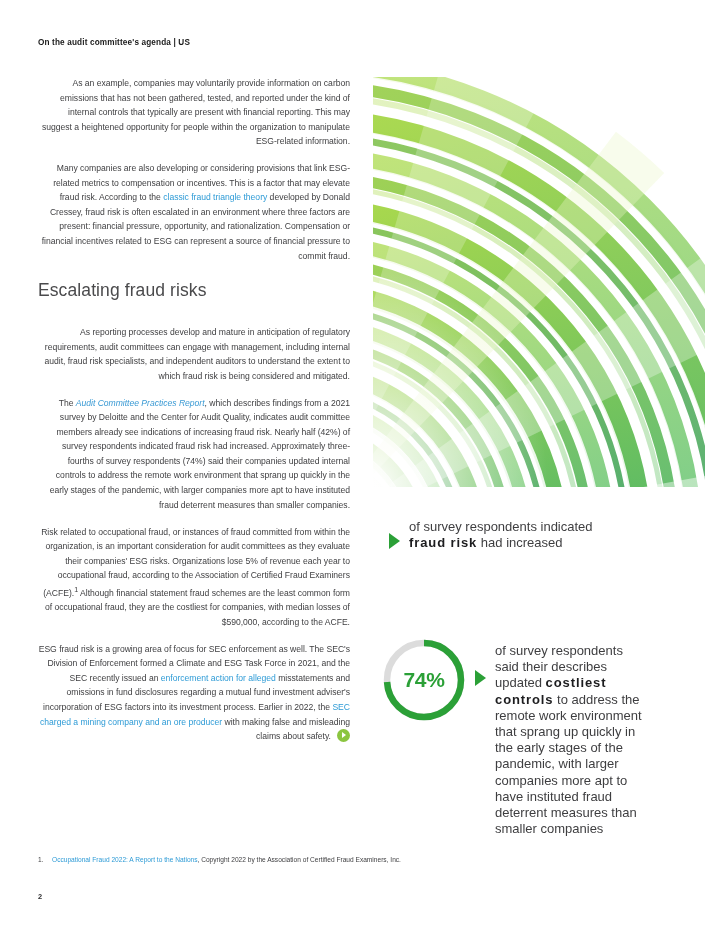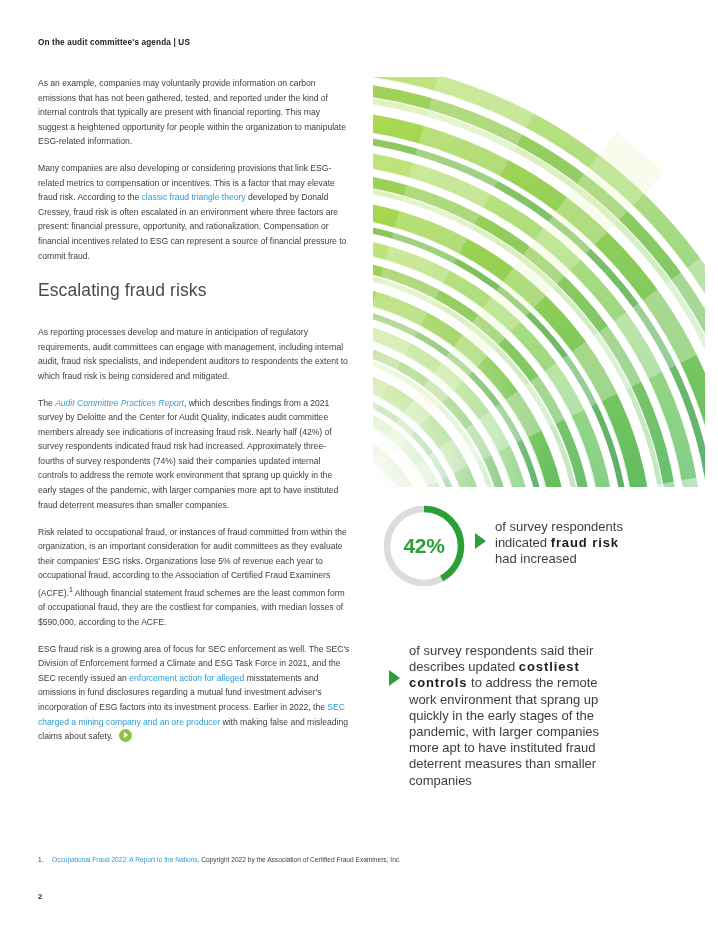--- a/index.html
+++ b/index.html
@@ -18,21 +18,21 @@
     color: #1a1a1a;
   }
 
   
   .left-col {
     position: absolute; left: 38px; top: 76px; width: 312px;
   }
   .body-p {
     font-size: 8.6px; line-height: 14.55px; color: #3e3e40;
     letter-spacing: -0.02px; margin-bottom: 12.5px;
-    text-align: left;
+    text-align: right;
   }
   .body-p:last-child { margin-bottom: 0; }
   a.lnk { color: #2e9bd6; text-decoration: none; }
   a.lnk.ital { font-style: italic; color: #3a9ad4; }
 
   h2.sec-title {
     font-size: 17.5px; font-weight: 300; color: #4a4a4c;
     letter-spacing: 0.1px; margin: 17px 0 24px 0;
     font-family: "Liberation Sans", sans-serif;
   }
@@ -190,51 +190,51 @@
       <span>As an example, companies may voluntarily provide information on carbon emissions that has not been gathered, tested, and reported under the kind of internal controls that typically are present with financial reporting. This may suggest a heightened opportunity for people within the organization to manipulate ESG-related information.</span>
     </p>
 
     <p class="body-p">
       <span>Many companies are also developing or considering provisions that link ESG-related metrics to compensation or incentives. This is a factor that may elevate fraud risk. According to the </span><a class="lnk" href="#">classic fraud triangle theory</a><span> developed by Donald Cressey, fraud risk is often escalated in an environment where three factors are present: financial pressure, opportunity, and rationalization. Compensation or financial incentives related to ESG can represent a source of financial pressure to commit fraud.</span>
     </p>
 
     <h2 class="sec-title">Escalating fraud risks</h2>
 
     <p class="body-p">
-      <span>As reporting processes develop and mature in anticipation of regulatory requirements, audit committees can engage with management, including internal audit, fraud risk specialists, and independent auditors to respondents the extent to which fraud risk is being considered and mitigated.</span>
+      <span>As reporting processes develop and mature in anticipation of regulatory requirements, audit committees can engage with management, including internal audit, fraud risk specialists, and independent auditors to understand the extent to which fraud risk is being considered and mitigated.</span>
     </p>
 
     <p class="body-p">
       <span>The </span><a class="lnk ital" href="#">Audit Committee Practices Report</a><span>, which describes findings from a 2021 survey by Deloitte and the Center for Audit Quality, indicates audit committee members already see indications of increasing fraud risk. Nearly half (42%) of survey respondents indicated fraud risk had increased. Approximately three-fourths of survey respondents (74%) said their companies updated internal controls to address the remote work environment that sprang up quickly in the early stages of the pandemic, with larger companies more apt to have instituted fraud deterrent measures than smaller companies.</span>
     </p>
 
     <p class="body-p">
       <span>Risk related to occupational fraud, or instances of fraud committed from within the organization, is an important consideration for audit committees as they evaluate their companies' ESG risks. Organizations lose 5% of revenue each year to occupational fraud, according to the Association of Certified Fraud Examiners (ACFE).</span><sup>1</sup><span> Although financial statement fraud schemes are the least common form of occupational fraud, they are the costliest for companies, with median losses of $590,000, according to the ACFE.</span>
     </p>
 
     <p class="body-p">
       <span>ESG fraud risk is a growing area of focus for SEC enforcement as well. The SEC's Division of Enforcement formed a Climate and ESG Task Force in 2021, and the SEC recently issued an </span><a class="lnk" href="#">enforcement action for alleged</a><span> misstatements and omissions in fund disclosures regarding a mutual fund investment adviser's incorporation of ESG factors into its investment process. Earlier in 2022, the </span><a class="lnk" href="#">SEC charged a mining company and an ore producer</a><span> with making false and misleading claims about safety.</span><span class="arrow-circle"></span>
     </p>
   </div>
 
   <div class="stat stat-42">
-    <div class="donut">
-      <svg width="86" height="86" viewBox="0 0 86 86" aria-hidden="true">
-        <circle cx="43" cy="43" r="37" fill="none" stroke="#dcdcdc" stroke-width="6.5"></circle>
-        <circle id="arc-42" cx="43" cy="43" r="37" fill="none" stroke="#2ba037" stroke-width="6.5" stroke-linecap="butt" transform="rotate(-90 43 43)" stroke-dasharray="97.64069967357077 134.83715669207393"></circle>
-      </svg>
-      <div class="pct">42%</div>
-    </div>
     <div class="tri"></div>
     <div class="stat-txt">
       <span>of survey respondents indicated </span><b>fraud risk</b><span> had increased</span>
     </div>
   </div>
 
   <div class="stat stat-74">
+    <div class="donut">
+      <svg width="86" height="86" viewBox="0 0 86 86" aria-hidden="true">
+        <circle cx="43" cy="43" r="37" fill="none" stroke="#dcdcdc" stroke-width="6.5"></circle>
+        <circle id="arc-74" cx="43" cy="43" r="37" fill="none" stroke="#2ba037" stroke-width="6.5" stroke-linecap="butt" transform="rotate(-90 43 43)" stroke-dasharray="172.03361371057707 60.444242655067626"></circle>
+      </svg>
+      <div class="pct">74%</div>
+    </div>
     <div class="tri"></div>
     <div class="stat-txt">
       <span>of survey respondents said their describes updated </span><b>costliest controls</b><span> to address the remote work environment that sprang up quickly in the early stages of the pandemic, with larger companies more apt to have instituted fraud deterrent measures than smaller companies</span>
     </div>
   </div>
 
   <div class="footnote">
     <span class="num">1.</span>
     <span><a href="#">Occupational Fraud 2022: A Report to the Nations</a><span>, Copyright 2022 by the Association of Certified Fraud Examiners, Inc.</span></span>
   </div>

